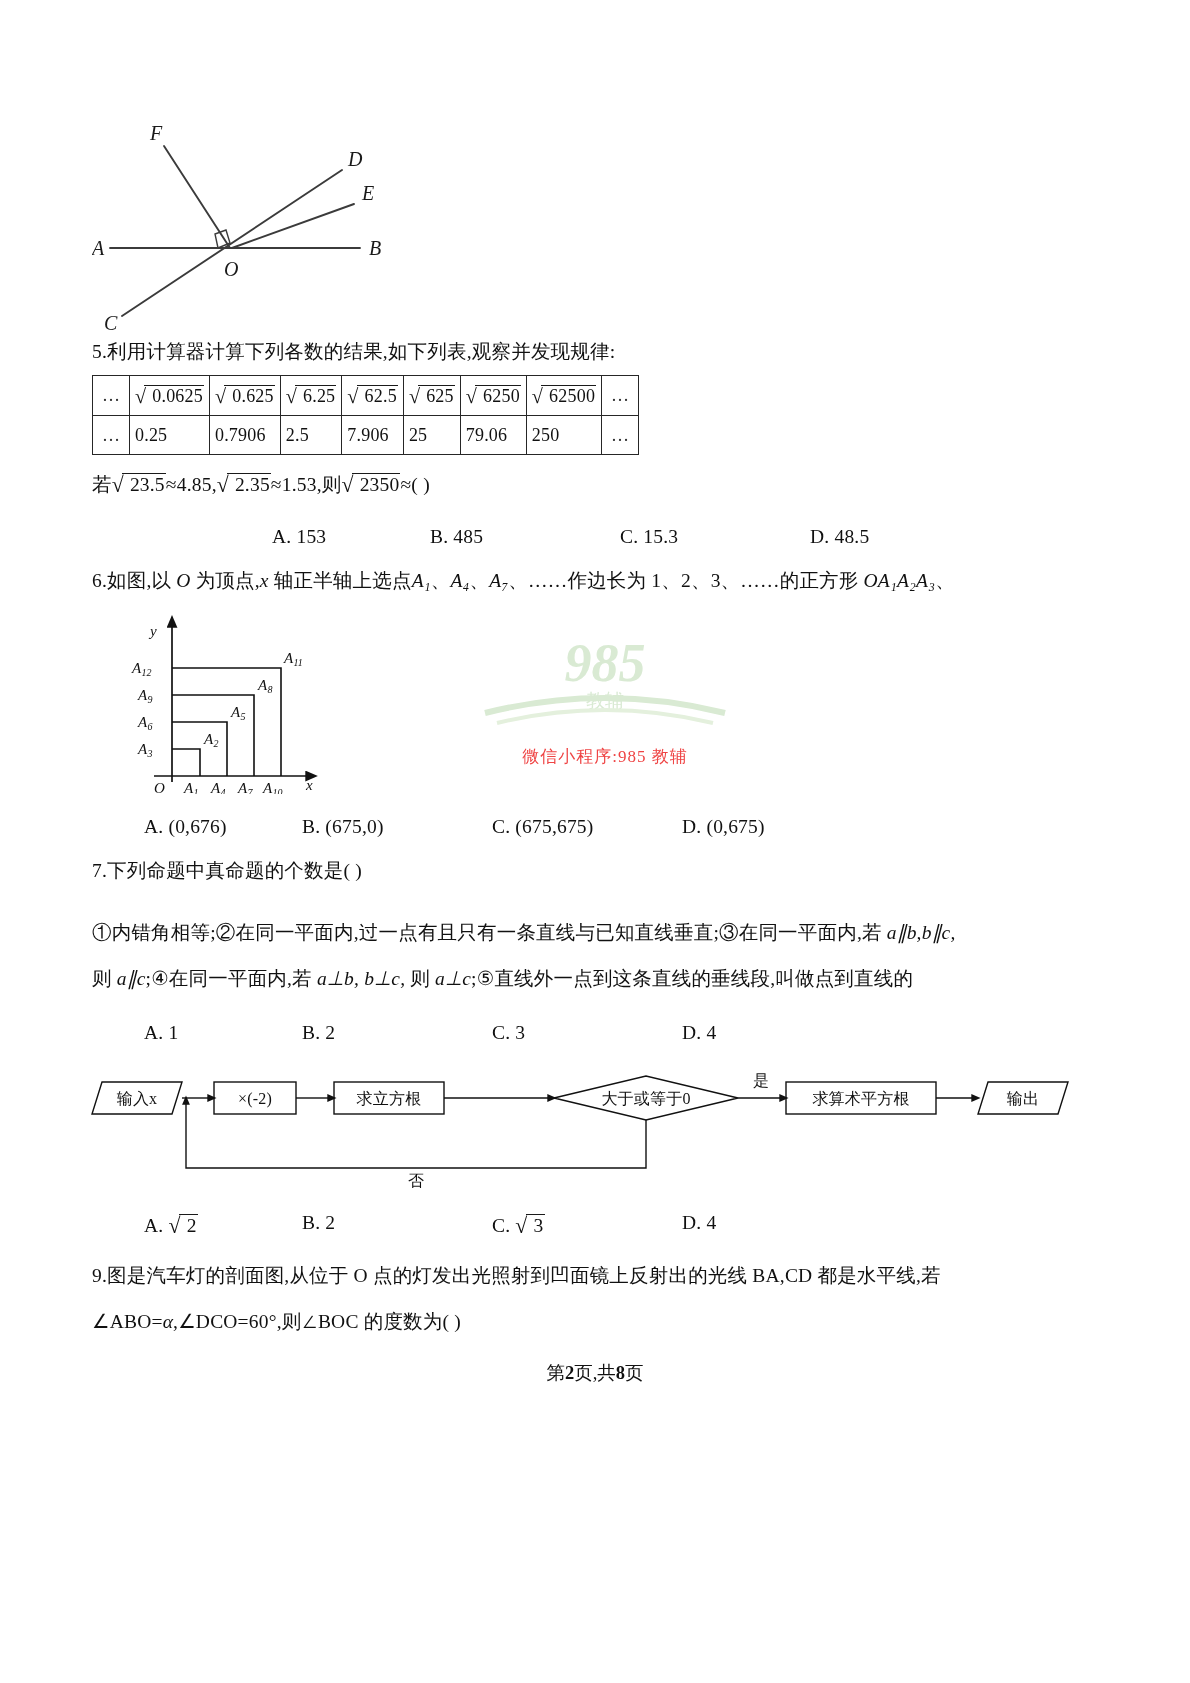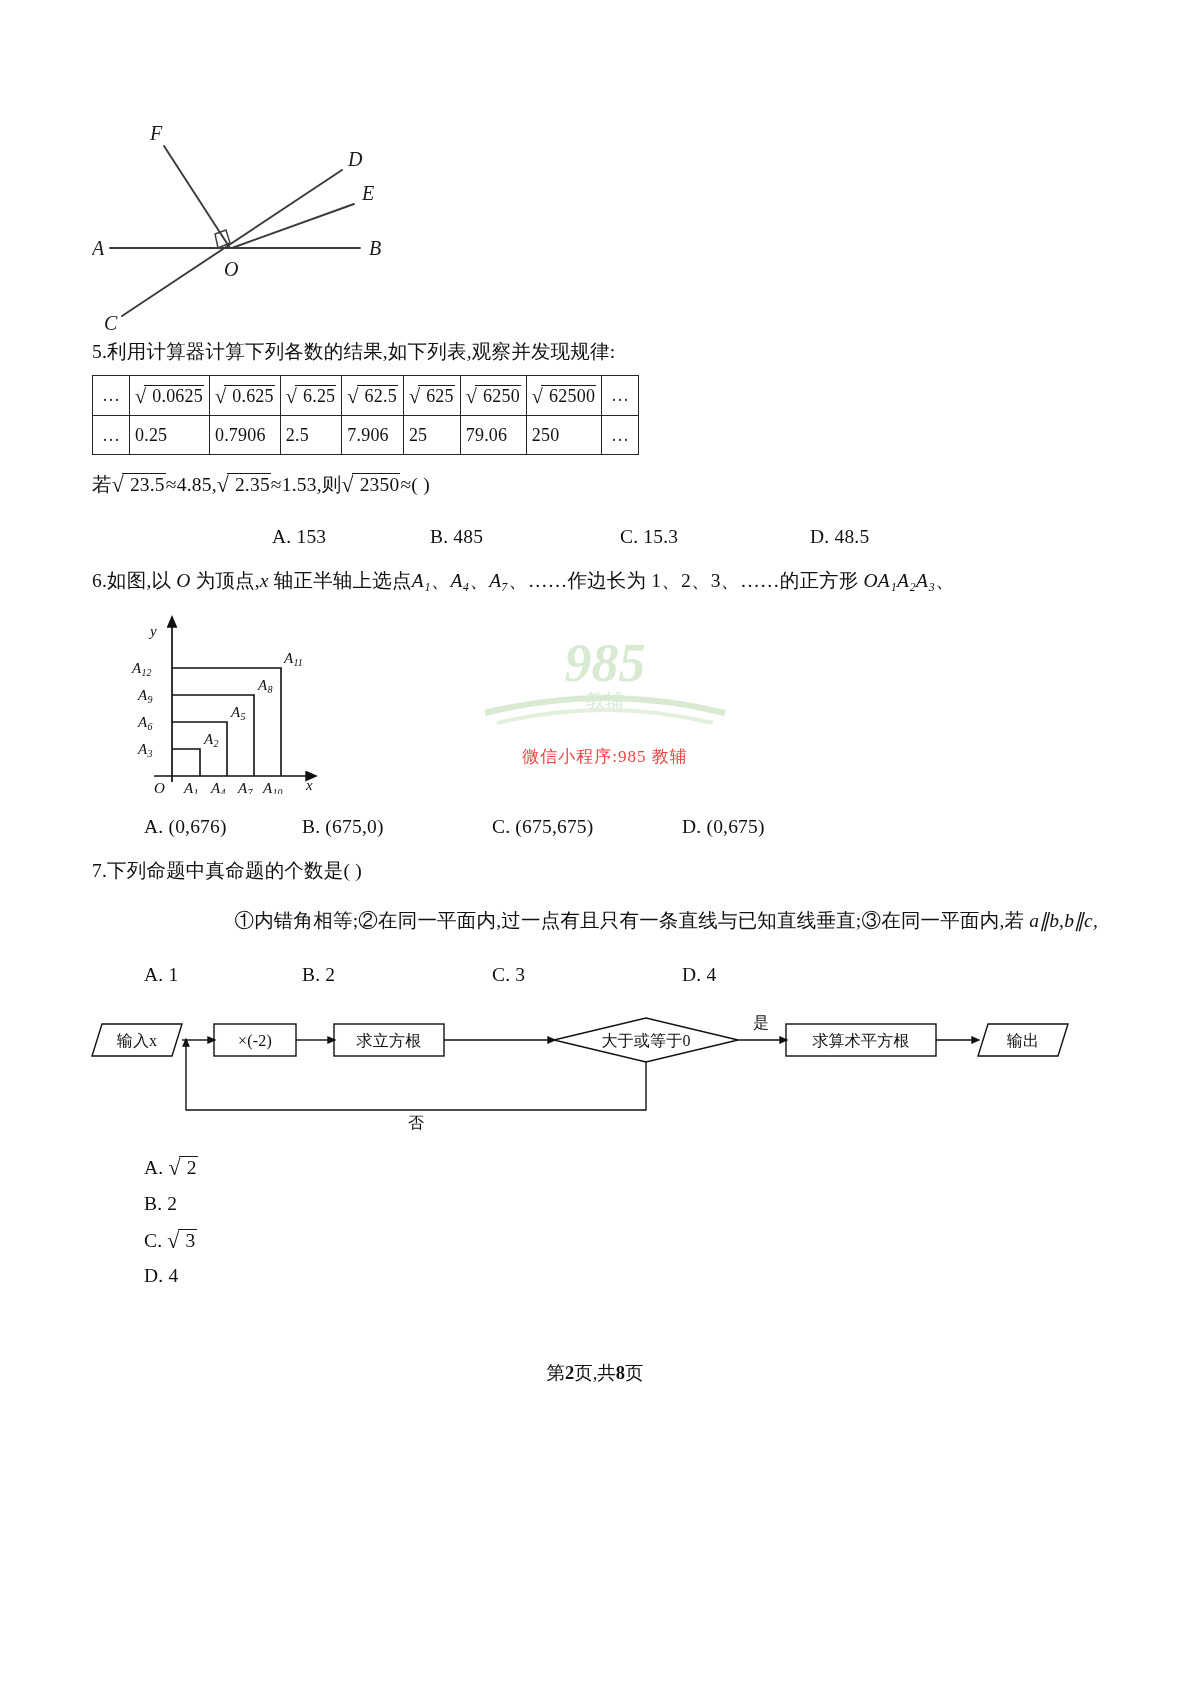--- a/index.html
+++ b/index.html
@@ -226,22 +226,25 @@
         <span class="opt">B.  (675,0)</span>
         <span class="opt">C.  (675,675)</span>
         <span class="opt">D.  (0,675)</span>
       </div>
     </div>
 
     <div class="qtext" style="margin-top:10px;">
       <div class="qline">
         <span>7.</span><span>下列命题中真命题的个数是(    )</span>
       </div>
-      <div class="qline" style="margin-top:16px;text-align:right;">
+      <div class="qline" style="margin-top:28px;">
         <span>①内错角相等;②在同一平面内,过一点有且只有一条直线与已知直线垂直;③在同一平面内,若 </span><i>a∥b,b∥c,</i>
+      </div>
+      <div class="qline" style="margin-top:12px;">
+        <span>则 </span><i>a∥c</i><span>;④在同一平面内,若 </span><i>a⊥b,</i><span> </span><i>b⊥c,</i><span> 则 </span><i>a⊥c</i><span>;⑤直线外一点到这条直线的垂线段,叫做点到直线的</span>
       </div>
 
       <div class="opts" style="margin-top:20px;">
         <span class="opt">A. 1</span>
         <span class="opt">B. 2</span>
         <span class="opt">C. 3</span>
         <span class="opt">D. 4</span>
       </div>
     </div>
 
@@ -283,28 +286,36 @@
             <text x="303" y="40">求立方根</text>
             <text x="560" y="40">大于或等于0</text>
             <text x="675" y="22">是</text>
             <text x="330" y="122">否</text>
             <text x="775" y="40">求算术平方根</text>
             <text x="937" y="40">输出</text>
           </g>
         </svg>
       </div>
 
-      <div class="opts" style="margin-top:12px;flex-direction:column;">
+      <div class="opts" style="margin-top:12px;">
         <span class="opt"><span>A. </span><span class="rad"><span class="sign">√</span><span class="body">2</span></span></span>
         <span class="opt">B. 2</span>
         <span class="opt"><span>C. </span><span class="rad"><span class="sign">√</span><span class="body">3</span></span></span>
         <span class="opt">D. 4</span>
       </div>
     </div>
 
+    <div class="qtext" style="margin-top:14px;">
+      <div class="qline">
+        <span>9.</span><span>图是汽车灯的剖面图,从位于 O 点的灯发出光照射到凹面镜上反射出的光线 BA,CD 都是水平线,若</span>
+      </div>
+      <div class="qline" style="margin-top:12px;">
+        <span>∠ABO=</span><i>α</i><span>,∠DCO=60°,则∠BOC 的度数为(    )</span>
+      </div>
+    </div>
 
   </div>
 
   <div class="footer">
     <span>第</span><span class="num">2</span><span>页,共</span><span class="num">8</span><span>页</span>
   </div>
 
 </div>
 
 </body></html>

